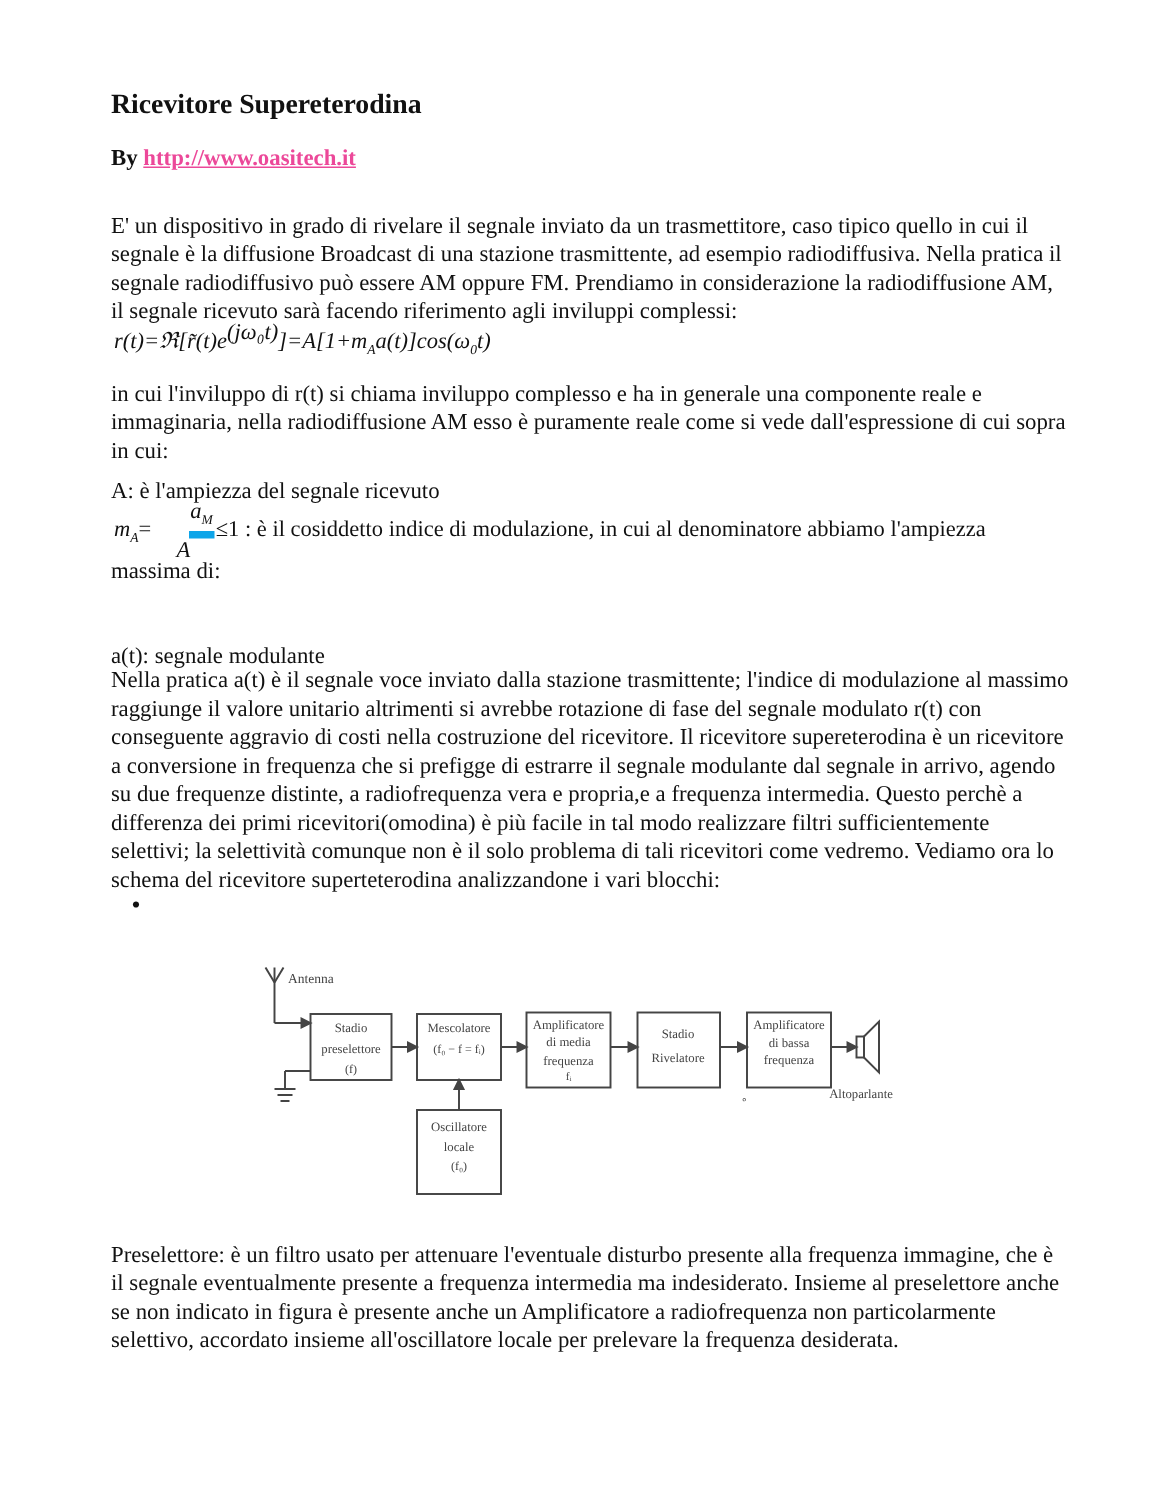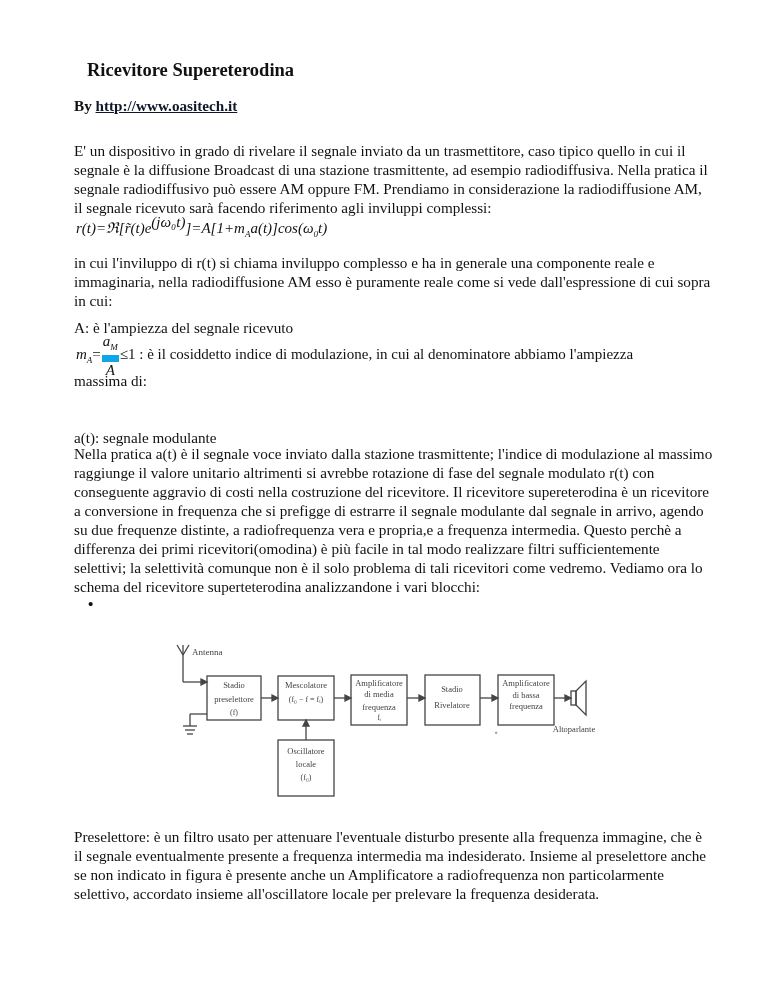--- a/index.html
+++ b/index.html
@@ -1,27 +1,27 @@
 <!DOCTYPE html>
 <html><head>
 <meta charset="utf-8">
 <style>
   html, body { margin: 0; padding: 0; background: #ffffff; }
   body { width: 768px; height: 994px; position: relative; overflow: hidden;
          font-family: "Liberation Serif", serif; color: #111; font-size: 15.2px; line-height: 19px; }
   .page { position: absolute; left: 74px; top: 0; width: 640px; }
-  h1 { position: absolute; top: 59px; left: 13px; margin: 0; font-size: 18.5px; font-weight: bold; line-height: 22px; white-space: nowrap; }
+  h1 { position: absolute; top: 59px; left: 0; margin: 0; font-size: 18.5px; font-weight: bold; line-height: 22px; white-space: nowrap; }
   .byline { position: absolute; top: 96px; left: 0; font-weight: bold; white-space: nowrap; }
-  .byline a { color: #0f172a; text-decoration: underline; }
+  .byline a { color: #ec4899; text-decoration: underline; }
   .p { position: absolute; left: 0; width: 640px; margin: 0; }
   .formula { position: absolute; left: 2px; font-style: italic; white-space: nowrap; font-size: 15px; }
   .formula sup { font-size: 15px; }
   .formula sub { font-size: 9px; }
   .frac { display: inline-block; vertical-align: middle; text-align: center; line-height: 16px; margin: 0 1px; }
-  .frac .num { display: block; border-bottom: 7px solid #0ea5e9; padding: 0 1px; }
+  .frac .num { display: block; border-bottom: 5px solid #0ea5e9; padding: 0 1px; margin-left: 24px; }
   .frac .den { display: block; }
   .bullet-item { position: absolute; left: 34px; top: 594px; font-weight: bold; white-space: nowrap; }
   .bullet-dot { position: absolute; left: -20px; top: 0; }
   .diagram { position: absolute; left: 174px; top: 640px; width: 430px; height: 175px; }
   .diagram svg text { font-family: "Liberation Serif", serif; fill: #444; }
 </style>
 </head>
 <body>
 
 <div class="page">

